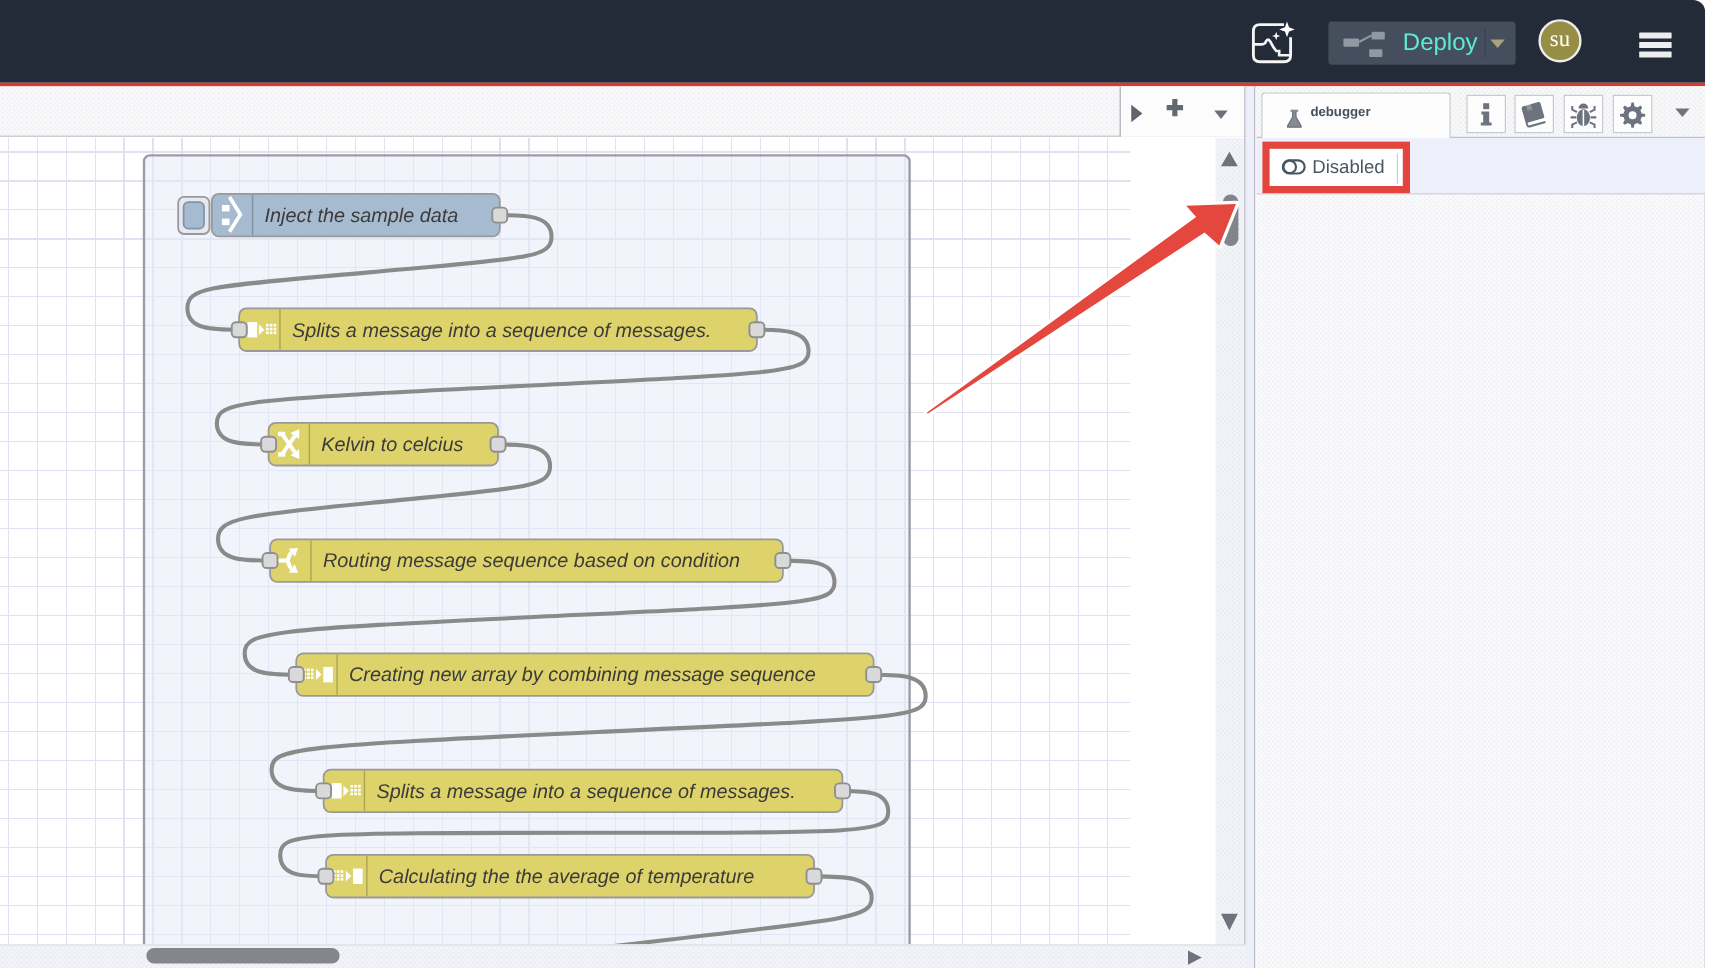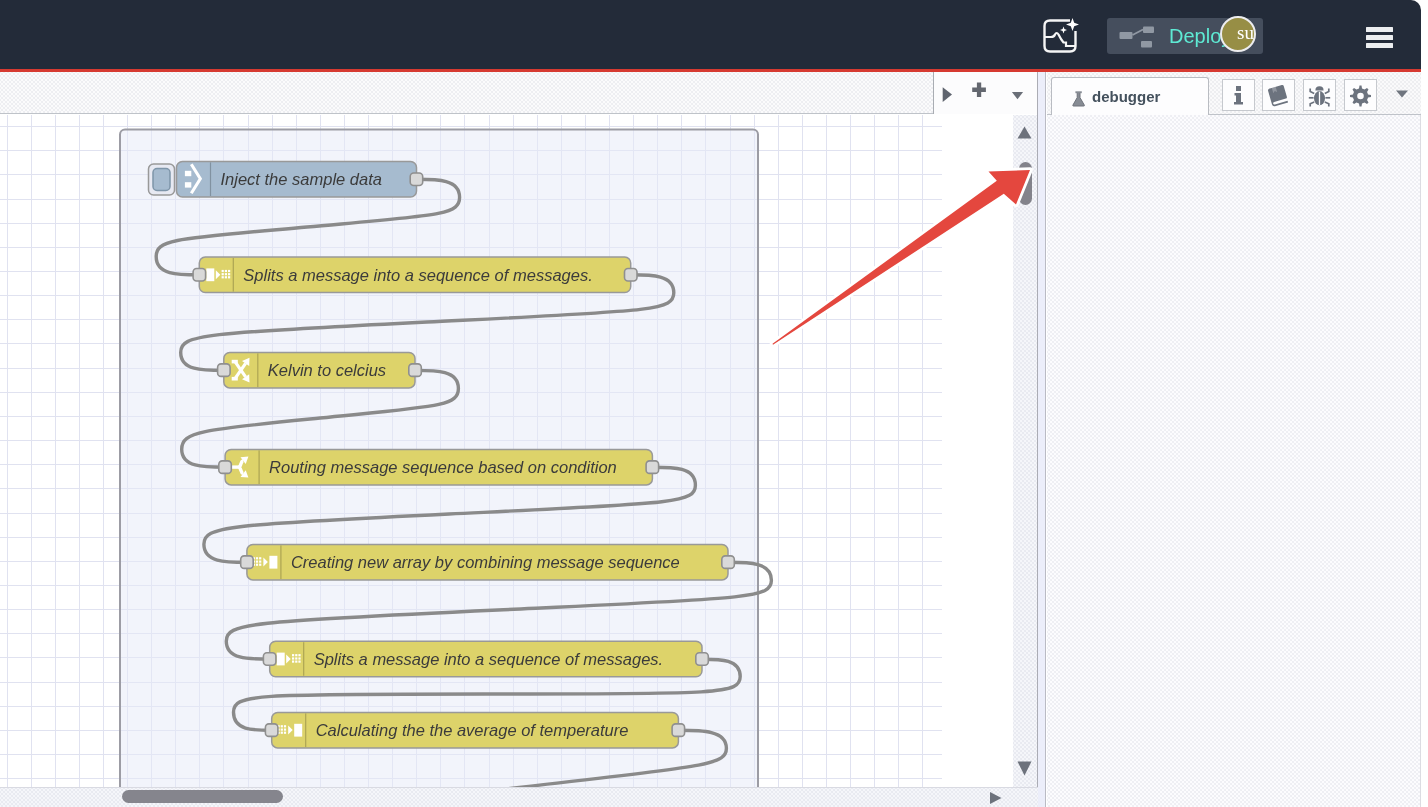--- a/index.html
+++ b/index.html
@@ -6,39 +6,39 @@
   html,body { width:1428px; height:807px; background:#fff; font-family:"Liberation Sans", sans-serif; overflow:hidden; }
   #app { position:absolute; left:0; top:0; width:1428px; height:807px; background:#fff; }
   
   #header { position:absolute; left:0; top:0; width:1421px; height:69px; background:#232b39; border-top-right-radius:10px; }
   #redline { position:absolute; left:0; top:69px; width:1421px; height:3px; background:#d63a31; }
   #aiicon { position:absolute; left:1042px; top:18px; }
   #deploy { position:absolute; left:1107px; top:18px; width:156px; height:36px; background:#454e5d; border-radius:3px; }
   #deploy .dtext { position:absolute; left:62px; top:7px; font-size:20px; color:#5eead4; }
   #deploy .dsep { position:absolute; left:130px; top:6px; width:1px; height:24px; background:rgba(0,0,0,0.18); }
   #deploy .dcaret { position:absolute; left:135px; top:15px; width:0; height:0; border-left:6px solid transparent; border-right:6px solid transparent; border-top:7px solid #a8a37d; }
-  #avatar { position:absolute; left:1220px; top:15.5px; width:36px; height:36px; border-radius:50%; background:#978e45; border:2.5px solid #ededef; color:#fff; font-family:"Liberation Serif", serif; font-size:19px; text-align:right; line-height:30px; }
+  #avatar { position:absolute; left:1282px; top:15.5px; width:36px; height:36px; border-radius:50%; background:#978e45; border:2.5px solid #ededef; color:#fff; font-family:"Liberation Serif", serif; font-size:19px; text-align:center; line-height:30px; }
   #burger { position:absolute; left:1366px; top:27px; }
   #burger div { width:27px; height:4.6px; background:#eceef0; margin-bottom:3.4px; border-radius:0.5px; }
   
   #ctoolbar { position:absolute; left:0; top:72px; width:1038px; height:42px; background:#fbfbfc; background-image: radial-gradient(rgba(125,130,155,0.10) 0.8px, transparent 1.1px), radial-gradient(rgba(125,130,155,0.10) 0.8px, transparent 1.1px); background-size: 4px 4px; background-position: 0 0, 2px 2px; border-bottom:1px solid #bfc3c9; }
   #tabactions { position:absolute; left:933px; top:0px; width:104px; height:42px; background:#fcfcfd; border-left:1px solid #a9adb3; }
   
   #canvas { position:absolute; left:0; top:115px; width:942px; height:672px; background:#fff; overflow:hidden; }
   
   #vscroll { position:absolute; left:1013px; top:115px; width:24px; height:672px; background:#f5f6fa; background-image: radial-gradient(rgba(125,130,155,0.10) 0.8px, transparent 1.1px), radial-gradient(rgba(125,130,155,0.10) 0.8px, transparent 1.1px); background-size: 4px 4px; background-position: 0 0, 2px 2px; }
   #vline { position:absolute; left:1036.5px; top:72px; width:1.5px; height:715px; background:#abacb4; }
   #sepstrip { position:absolute; left:1038px; top:72px; width:8px; height:735px; background:#eceefa; border-right:1px solid #babbc4; }
   #hscroll { position:absolute; left:0; top:787px; width:1038px; height:20px; background:#f5f6fa; background-image: radial-gradient(rgba(125,130,155,0.10) 0.8px, transparent 1.1px), radial-gradient(rgba(125,130,155,0.10) 0.8px, transparent 1.1px); background-size: 4px 4px; background-position: 0 0, 2px 2px; border-top:1px solid #d9dae2; }
   #hthumb { position:absolute; left:122px; top:2px; width:161px; height:13px; background:#85858d; border-radius:6.5px; }
   
   #sidebar { position:absolute; left:1047px; top:72px; width:374px; height:735px; background:#fcfcfe; background-image: radial-gradient(rgba(125,130,155,0.10) 0.8px, transparent 1.1px), radial-gradient(rgba(125,130,155,0.10) 0.8px, transparent 1.1px); background-size: 4px 4px; background-position: 0 0, 2px 2px; border-right:1px solid #dcdce2; }
   #stabbar { position:absolute; left:0; top:0; width:374px; height:43px; background:#fafafb; background-image: radial-gradient(rgba(125,130,155,0.10) 0.8px, transparent 1.1px), radial-gradient(rgba(125,130,155,0.10) 0.8px, transparent 1.1px); background-size: 4px 4px; background-position: 0 0, 2px 2px; border-bottom:1px solid #bfc3c9; }
   #stab { position:absolute; left:4px; top:5px; width:158px; height:38px; background:#fdfdfe; border:1px solid #b9bcc2; border-bottom:none; border-radius:3px 3px 0 0; }
-  #stab .ttext { position:absolute; left:40px; top:10px; font-size:15px; font-weight:bold; color:#44515d; }
+  #stab .ttext { position:absolute; left:40px; top:10px; font-size:11px; font-weight:bold; color:#44515d; }
   .sbtn { position:absolute; top:6.5px; width:33px; height:32px; background:#fdfdfe; border:1px solid #c6c9ce; text-align:center; }
   #drow { position:absolute; left:0; top:43px; width:374px; height:47px; background:#edeffa; border-bottom:1px solid #cfd0d8; }
   #redbox { position:absolute; left:4.5px; top:2.5px; width:123px; height:43px; border:6px solid #e2453c; background:#fff; }
   #redbox .dtxt { position:absolute; left:36px; top:7px; font-size:15.5px; color:#4a5664; }
   #redbox .dsep2 { position:absolute; left:106px; top:4px; width:1px; height:25px; background:#ccc; }
   #rightstrip { position:absolute; left:1421px; top:0; width:7px; height:807px; background:#fff; }
 </style>
 </head>
 <body>
 <div id="app">
@@ -221,20 +221,30 @@
       </div>
       <div class="sbtn" style="left:297px">
         <svg width="31" height="30" viewBox="0 0 31 30">
           <path id="gear" fill="#6c737e" d="M 15.5 6 L 17.5 6 L 18 9 A 7 7 0 0 1 20.5 10 L 23 8.5 L 24.5 10 L 23 12.5 A 7 7 0 0 1 24 15 L 27 15.5 L 27 17.5 L 24 18 A 7 7 0 0 1 23 20.5 L 24.5 23 L 23 24.5 L 20.5 23 A 7 7 0 0 1 18 24 L 17.5 27 L 15.5 27 L 15 24 A 7 7 0 0 1 12.5 23 L 10 24.5 L 8.5 23 L 10 20.5 A 7 7 0 0 1 9 18 L 6 17.5 L 6 15.5 L 9 15 A 7 7 0 0 1 10 12.5 L 8.5 10 L 10 8.5 L 12.5 10 A 7 7 0 0 1 15 9 Z M 16.5 13.2 A 3.3 3.3 0 1 0 16.5 19.8 A 3.3 3.3 0 1 0 16.5 13.2" transform="translate(-1,-0.5)"></path>
         </svg>
       </div>
       <svg style="position:absolute;left:347px;top:17px" width="16" height="10" viewBox="0 0 16 10">
         <path d="M 2 1.5 L 14 1.5 L 8 8.5 Z" fill="#6f757e"></path>
       </svg>
     </div>
+    <div id="drow">
+      <div id="redbox">
+        <svg style="position:absolute;left:10px;top:8px" width="21" height="15" viewBox="0 0 21 15">
+          <rect x="1" y="1.6" width="18.2" height="11" rx="5.5" fill="none" stroke="#4a5664" stroke-width="1.8"></rect>
+          <circle cx="6.8" cy="7.1" r="5.2" fill="#fff" stroke="#4a5664" stroke-width="1.8"></circle>
+        </svg>
+        <span class="dtxt">Disabled</span>
+          <div class="dsep2"></div>
+      </div>
+    </div>
   </div>
   <div id="aiicon">
     <svg width="40" height="38" viewBox="0 0 40 38">
       <path d="M 28 2.5 L 8 2.5 Q 2.5 2.5 2.5 8 L 2.5 28 Q 2.5 33.5 8 33.5 L 28 33.5 Q 33.5 33.5 33.5 28 L 33.5 13" fill="none" stroke="#f5f5f5" stroke-width="2.4"></path>
       <path d="M 2.5 19 L 9 19 Q 12 19 13 16.5 Q 14.5 13.5 16.5 16.5 Q 19 21.5 21.5 24.5 L 24 24.5 L 24 28 L 33.5 28" fill="none" stroke="#f5f5f5" stroke-width="2.2"></path>
       <path d="M 30.5 0 L 32.2 4.8 L 37 6.5 L 32.2 8.2 L 30.5 13 L 28.8 8.2 L 24 6.5 L 28.8 4.8 Z" fill="#fff"></path>
       <path d="M 21.5 8.5 L 22.4 11.1 L 25 12 L 22.4 12.9 L 21.5 15.5 L 20.6 12.9 L 18 12 L 20.6 11.1 Z" fill="#fff"></path>
     </svg>
   </div>
   <div id="deploy">

